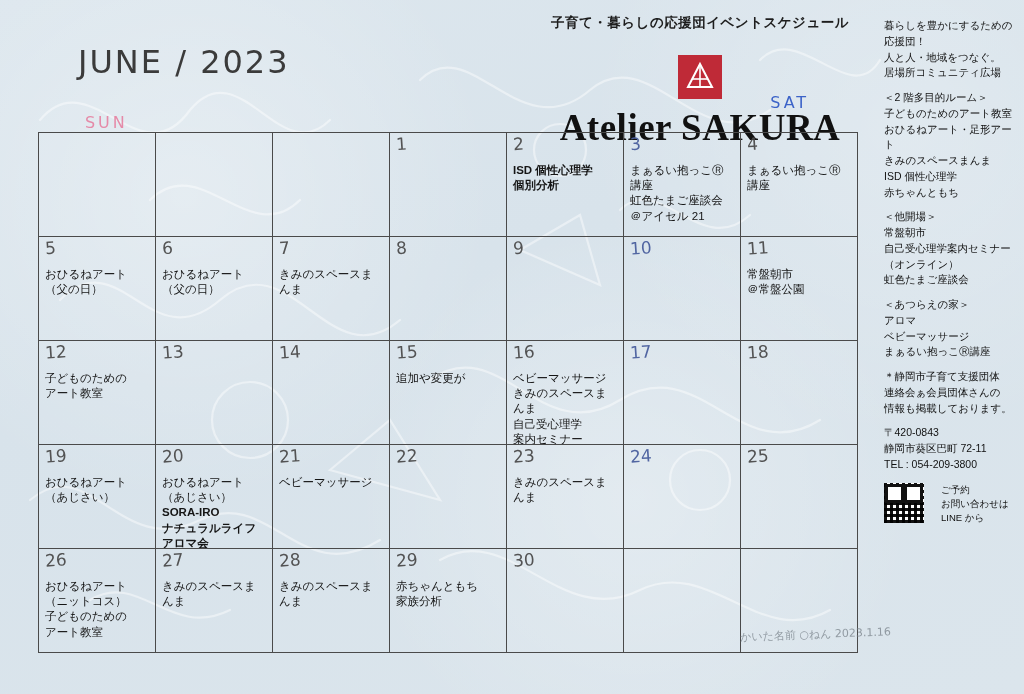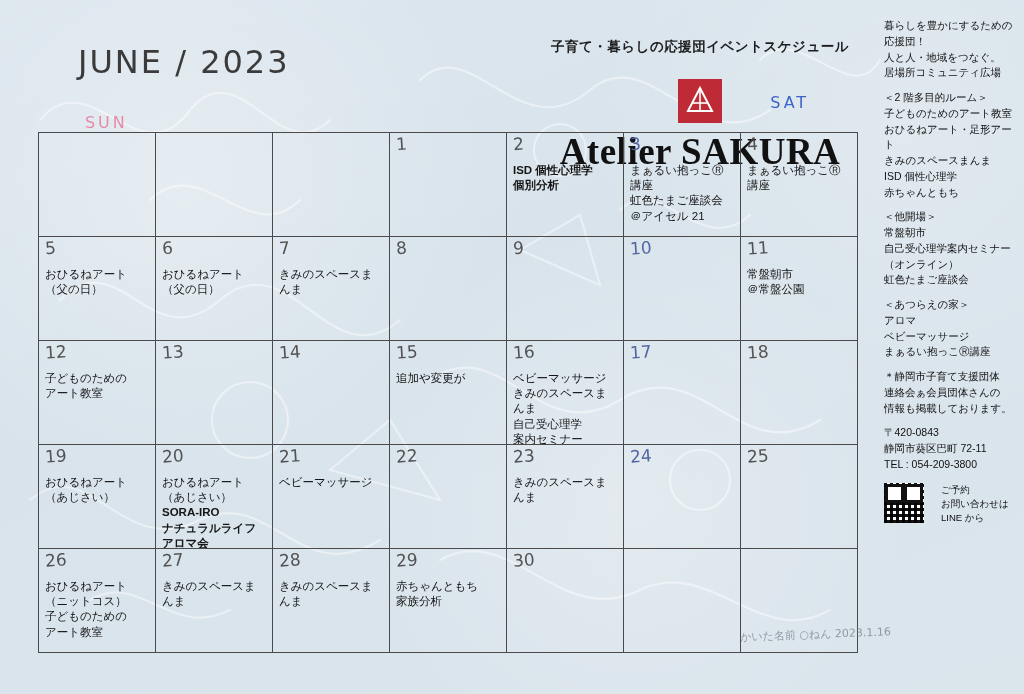--- a/index.html
+++ b/index.html
@@ -51,21 +51,20 @@
     top: 14px;
     width: 360px;
     text-align: center;
   }
   #brand-sub {
     font-size: 13.5px;
     font-weight: bold;
     letter-spacing: 0.5px;
     color: #1d1d1d;
     white-space: nowrap;
-    margin-top: 24px;
   }
   #brand-row {
     margin-top: 23px;
     display: flex;
     align-items: center;
     justify-content: center;
     gap: 10px;
     flex-direction: column;
   }
   #brand-mark {

